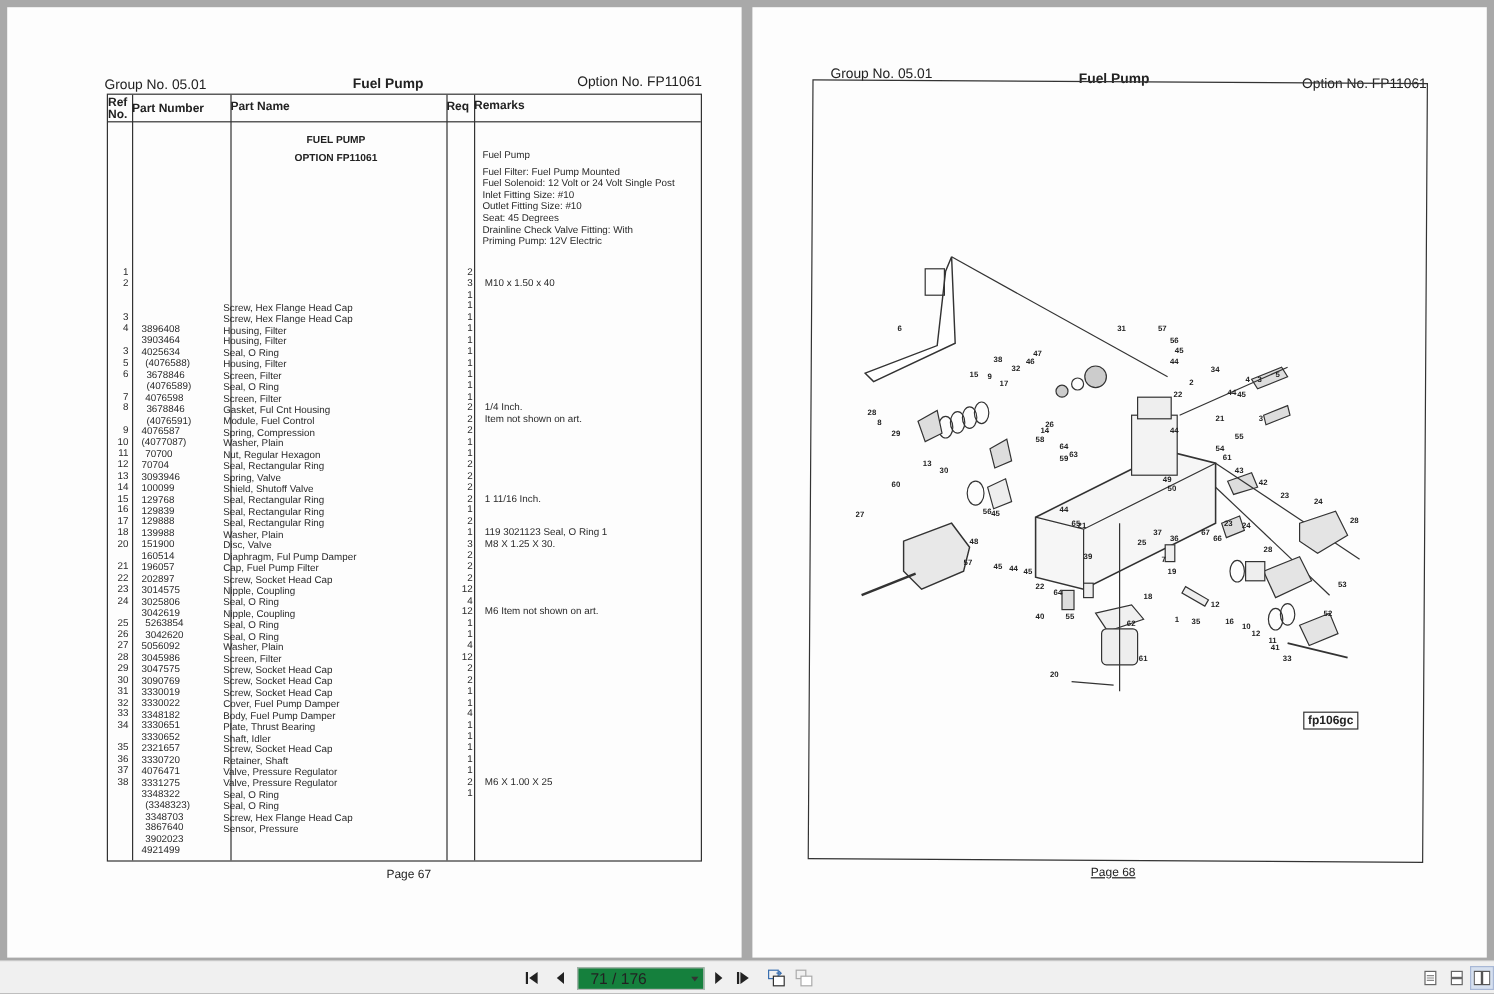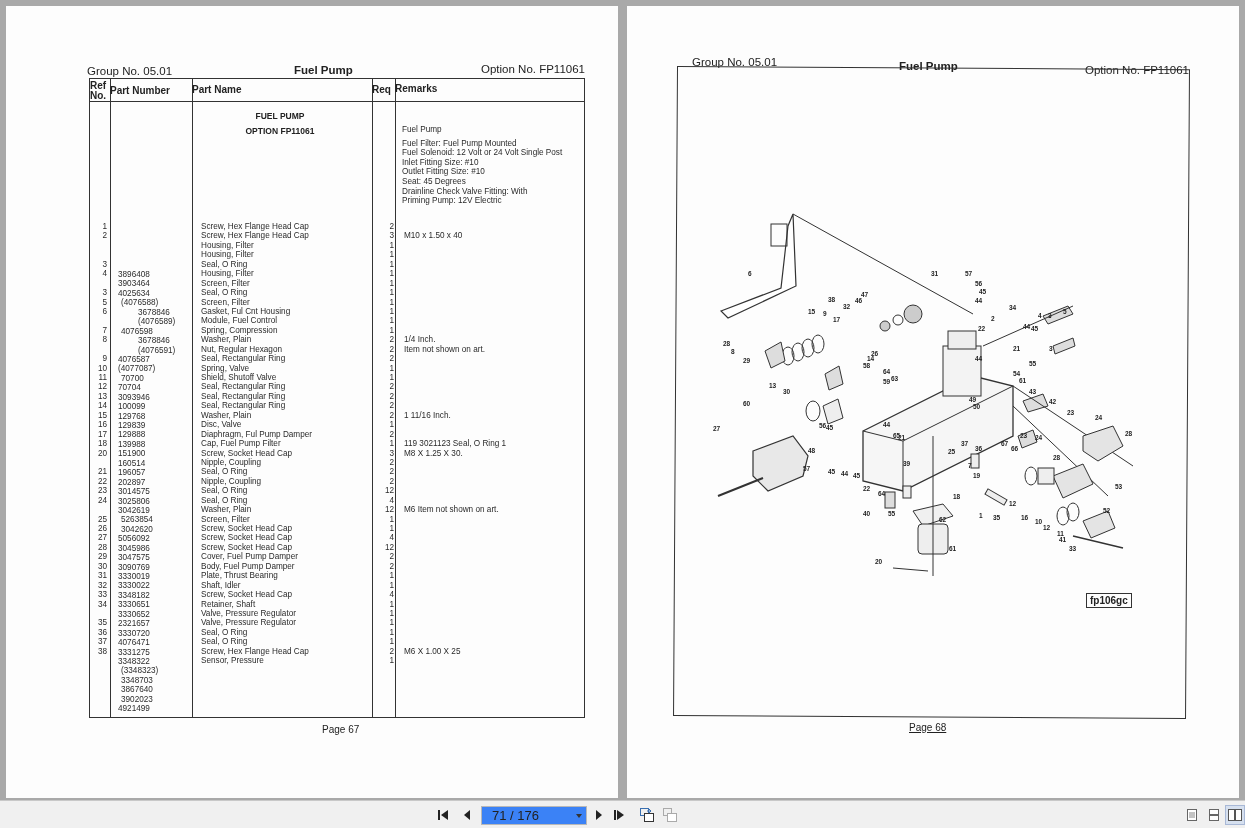--- a/index.html
+++ b/index.html
@@ -21,34 +21,34 @@
   .cell { position: absolute; font-size: 8.2px; color: #2a2a2a; white-space: nowrap; line-height: 9.45px; }
   .title-block { position: absolute; left: 100px; width: 180px; text-align: center; font-size: 8.5px; font-weight: bold; color: #222; }
   .remarks-block { position: absolute; left: 312px; font-size: 8.2px; color: #2a2a2a; line-height: 9.6px; white-space: nowrap; }
   .page-num { position: absolute; font-size: 10px; color: #222; }
 
   .rows { position: absolute; left: 0; top: 143px; width: 496px; }
   .r { position: relative; height: 9.45px; }
   .r .ref { position: absolute; right: 478px; width: 18px; text-align: right; }
   .r .pn  { position: absolute; left: 28px; margin-top: 48px; }
   .r .pn.i1 { left: 31px; }
-  .r .pn.i2 { left: 48px; }
-  .r .nm  { position: absolute; left: 111px; }
+  .r .pn.i2 { left: 32px; }
+  .r .nm  { position: absolute; left: 96px; margin-top: 30px; }
   .r .rq  { position: absolute; left: 284px; width: 20px; text-align: right; }
   .r .rm  { position: absolute; left: 314px; }
 
   
   .diagram-frame { position: absolute; left: 50px; top: 60px; width: 513px; height: 650px; border: 1.3px solid #333; transform: rotate(0.35deg); transform-origin: left top; }
   .diagram { position: absolute; left: 86px; top: 200px; width: 440px; height: 380px; }
   .fig-label { position: absolute; left: 459px; top: 587px; border: 1.4px solid #333; padding: 1px 3px; font-size: 10px; font-weight: bold; color: #222; }
 
   
   .toolbar { position: absolute; left: 0; top: 800px; width: 1245px; height: 28px; background: #f0f0f0; border-top: 1px solid #c8c8c8; }
   .tb-btn { position: absolute; top: 6px; width: 16px; height: 16px; display: flex; align-items: center; justify-content: center; cursor: pointer; }
-  .page-select { position: absolute; left: 481px; top: 5px; width: 106px; height: 19px; background: #3b82f6; border: 1px solid #b8b8b8; font-size: 13px; color: #222; }
+  .page-select { position: absolute; left: 481px; top: 5px; width: 106px; height: 19px; background: #15803d; border: 1px solid #b8b8b8; font-size: 13px; color: #222; }
   .page-select .val { position: absolute; left: 10px; top: 1px; }
   .page-select .caret { position: absolute; right: 4px; top: 7px; width: 0; height: 0; border-left: 3px solid transparent; border-right: 3px solid transparent; border-top: 4px solid #333; }
   .view-btn { position: absolute; top: 4px; width: 20px; height: 20px; display: flex; align-items: center; justify-content: center; }
   .view-btn.active { background: #d6e0ef; border: 1px solid #a8b8d6; }
 </style>
 </head>
 <body>
 
 <div class="viewer">
 

